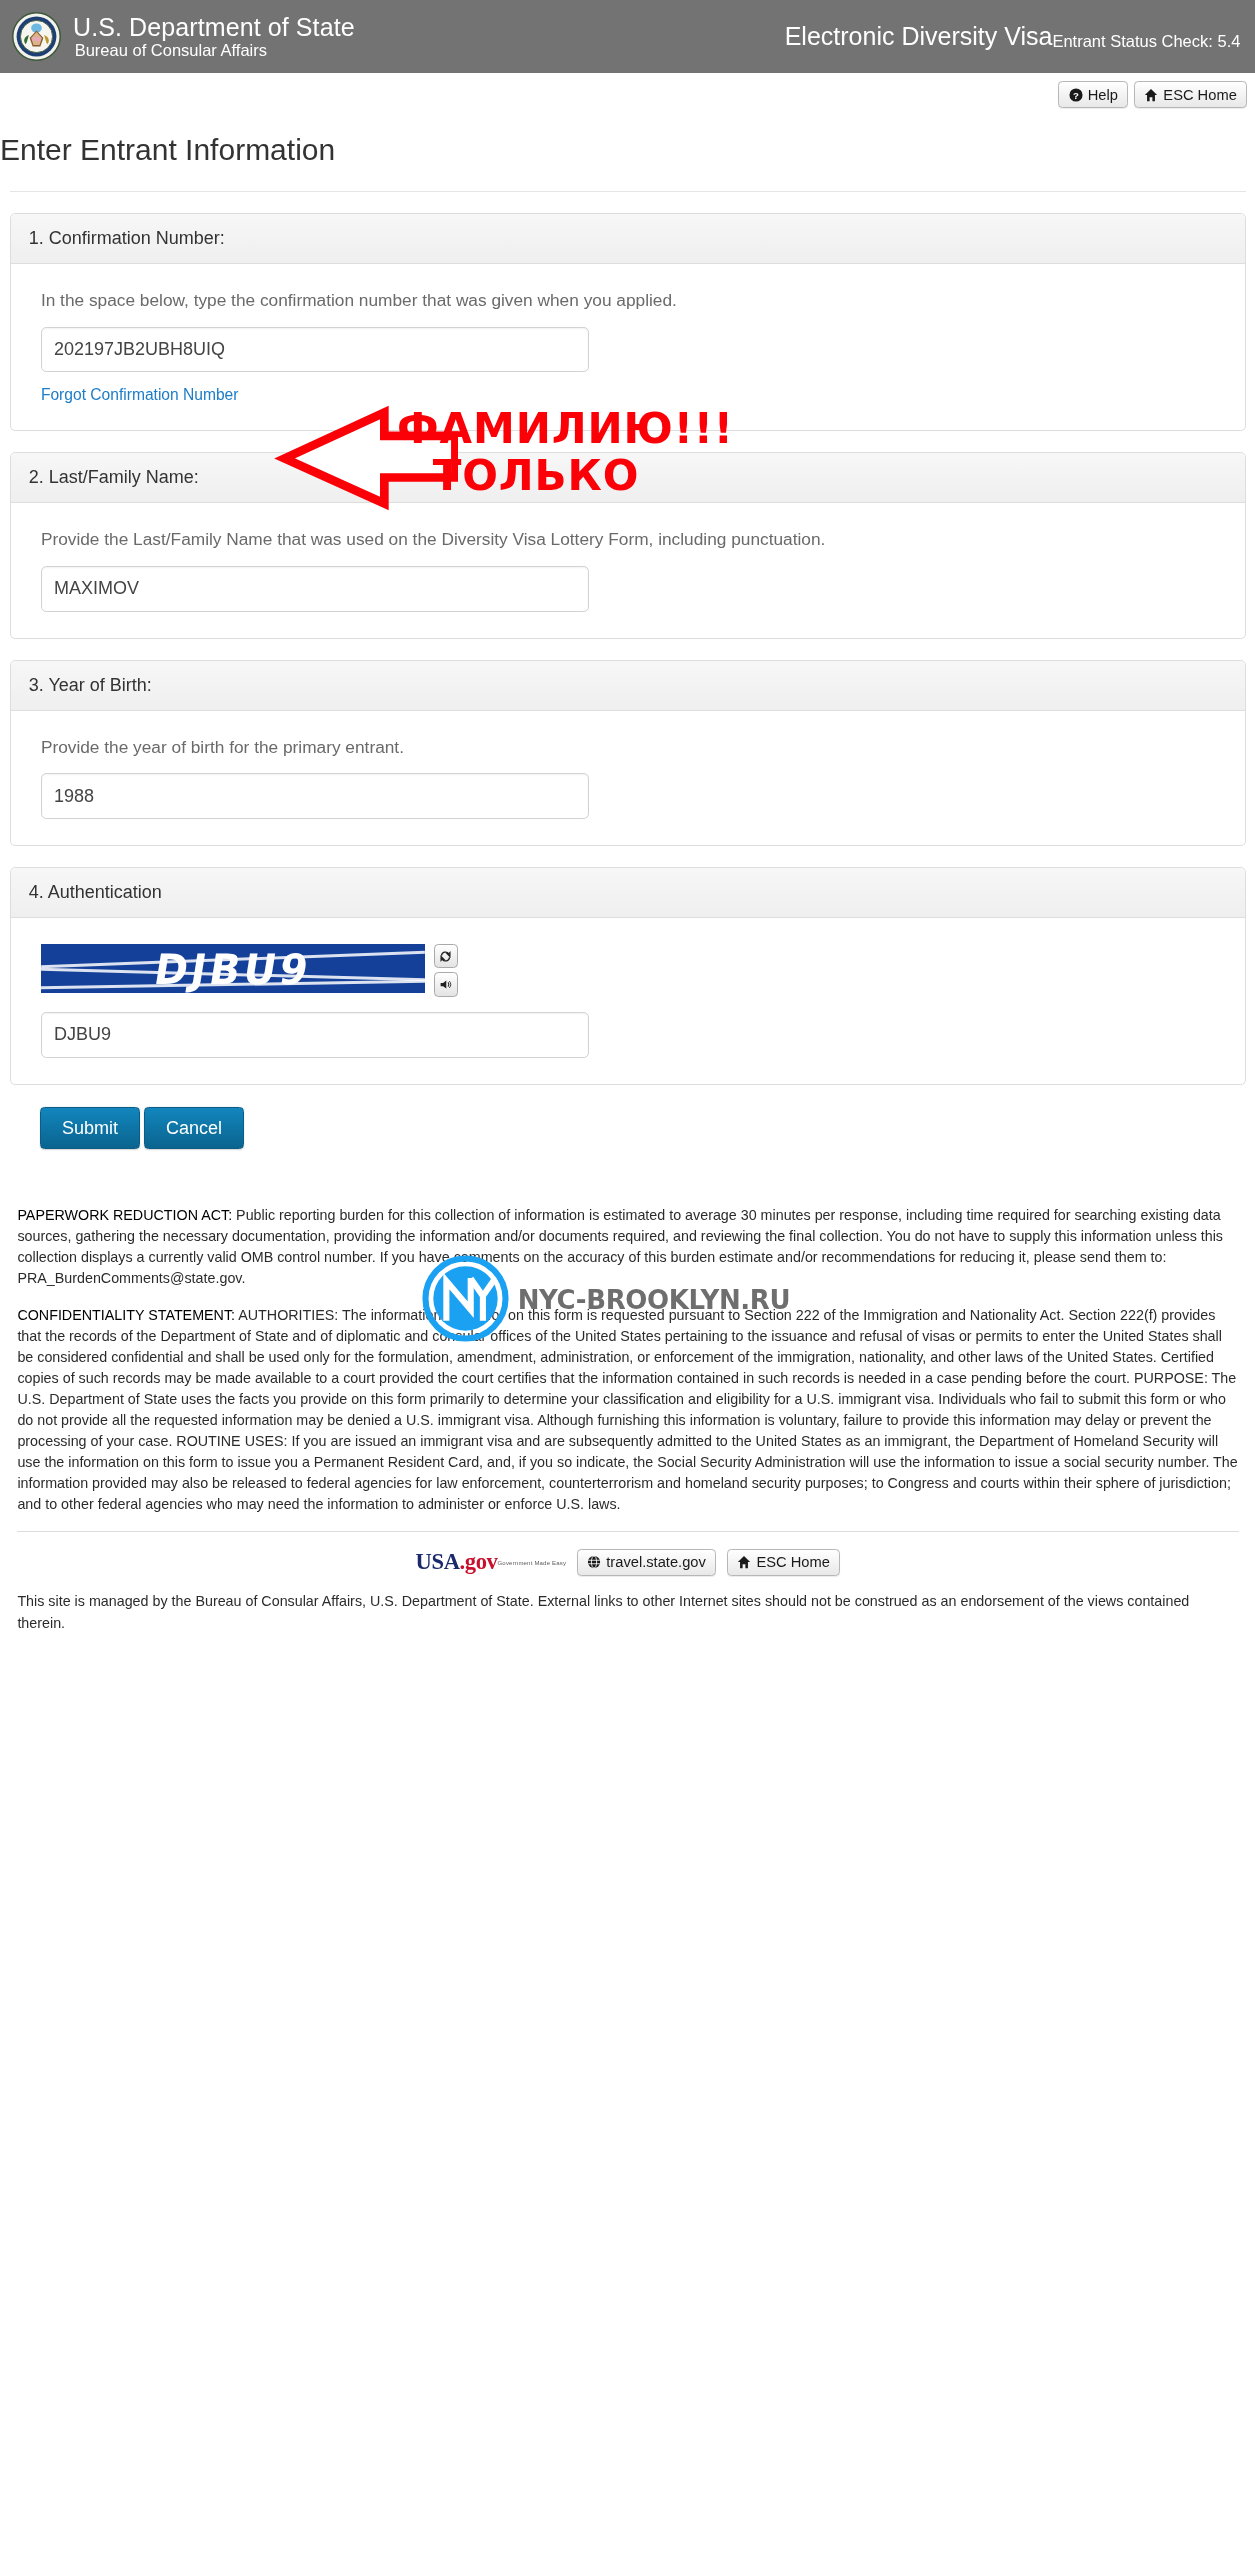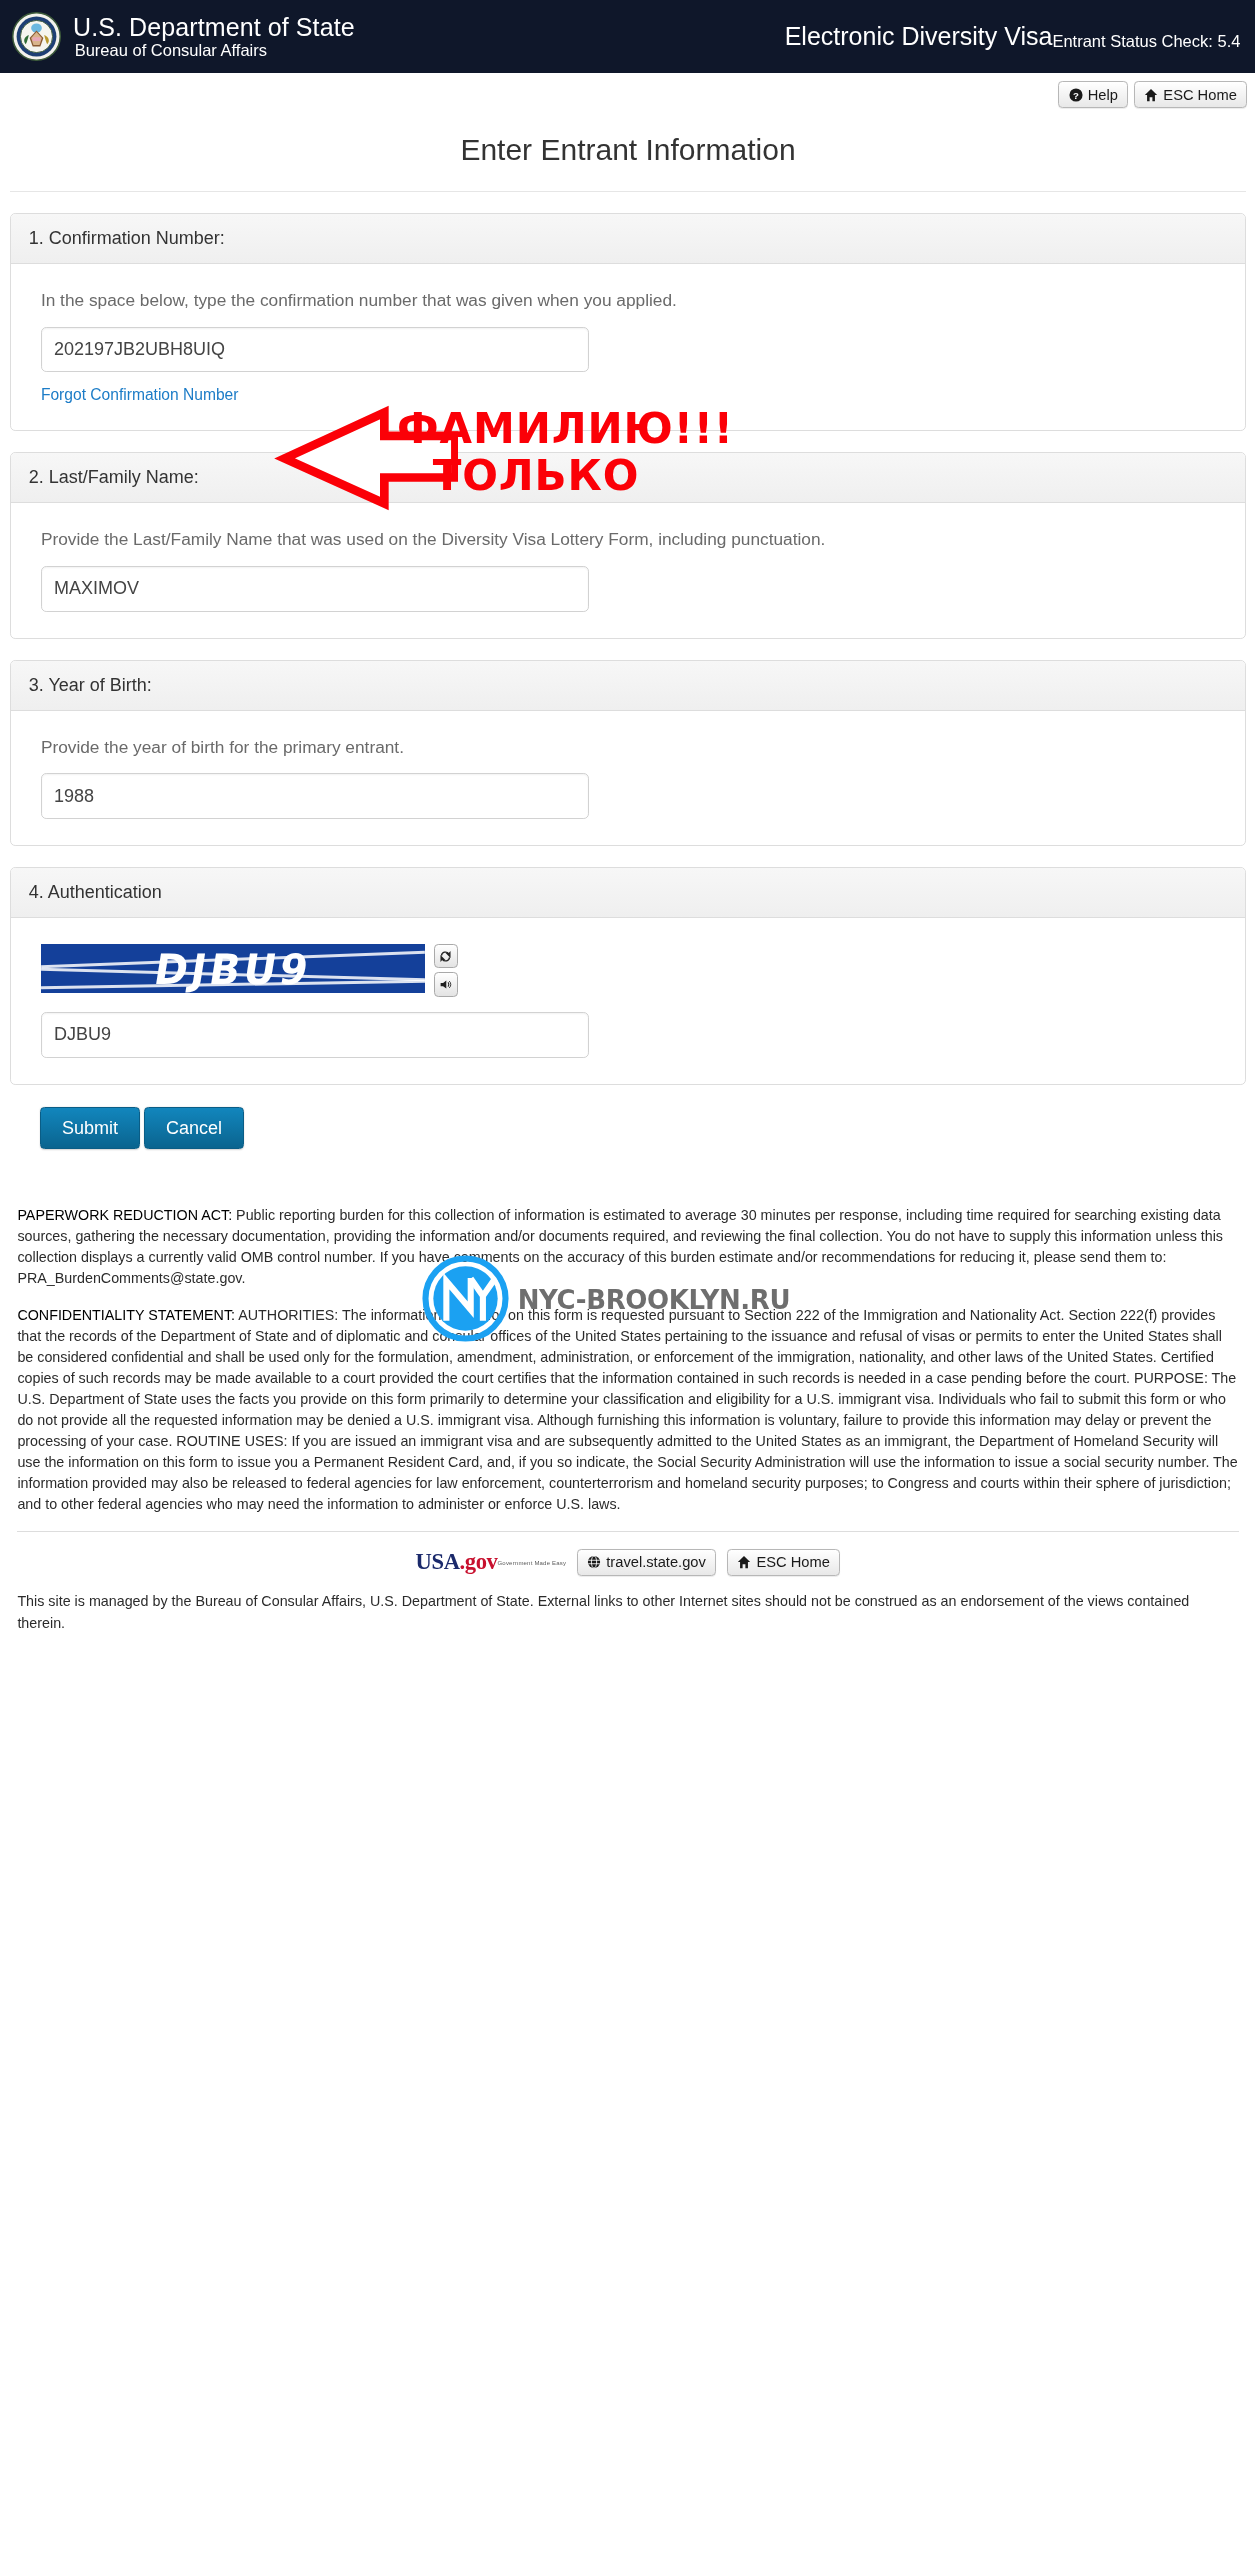--- a/index.html
+++ b/index.html
@@ -7,21 +7,21 @@
     width:1256px;
     background:#ffffff;
     font-family:"Liberation Sans", sans-serif;
     color:#333333;
     -webkit-font-smoothing:antialiased;
   }
   .page{position:relative;width:1256px;min-height:2576px;overflow:hidden;}
 
   
   .topbar{
-    background:#0f172a;
+    background:#737373;
     height:73px;
     display:flex;
     align-items:center;
     justify-content:space-between;
     padding:0 15.6px 0 12px;
     box-sizing:border-box;
   }
   .brand{display:flex;align-items:center;gap:12px;}
   .seal{width:49px;height:49px;flex:0 0 49px;}
   .brand-text{display:flex;flex-direction:column;line-height:1.12;}
@@ -52,21 +52,20 @@
     font-size:14.7px;
     color:#1a1a1a;
     box-shadow:0 0.9px 0.9px rgba(0,0,0,.08);
     cursor:pointer;
     white-space:nowrap;
   }
   .btn-gray svg{display:block}
 
   
   .page-title{
-    text-align:center;
     font-size:30px;
     color:#333333;
     font-weight:400;
     margin:17.3px 0 24px 0;
   }
   .rule{border-top:0.9px solid #e6e6e6;margin:0 10.4px;}
 
   
   .wrap{padding:0 10.4px;box-sizing:border-box;}
   .panel{

